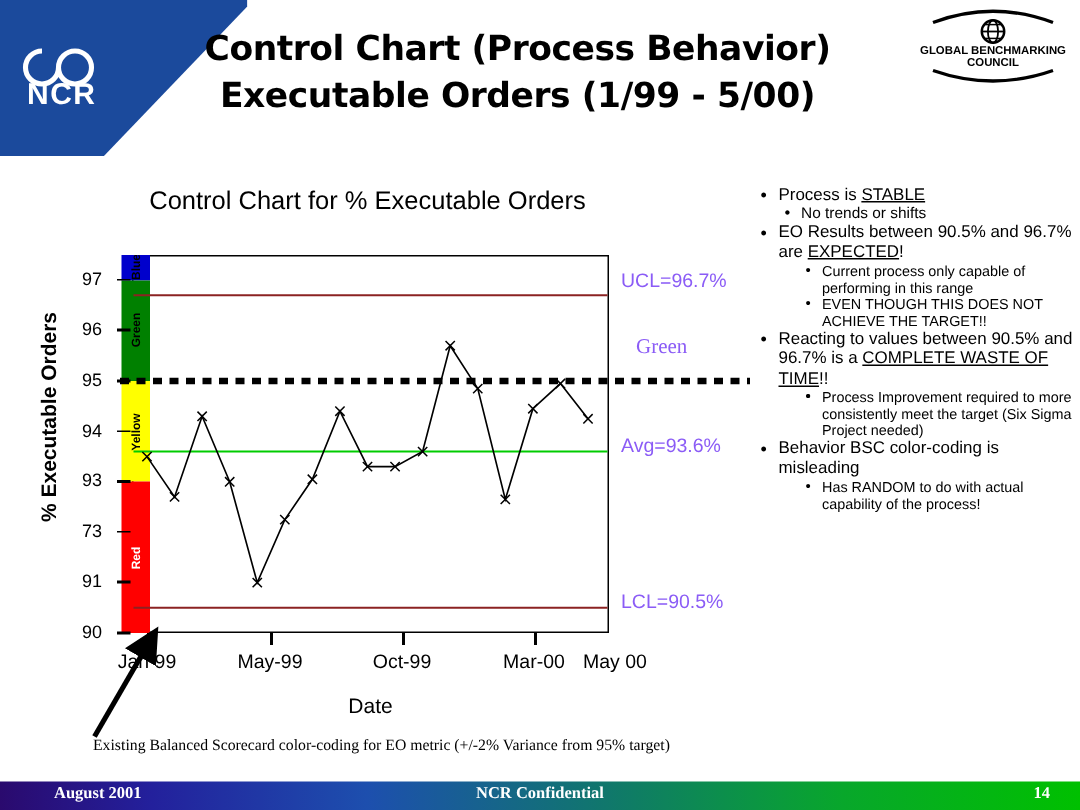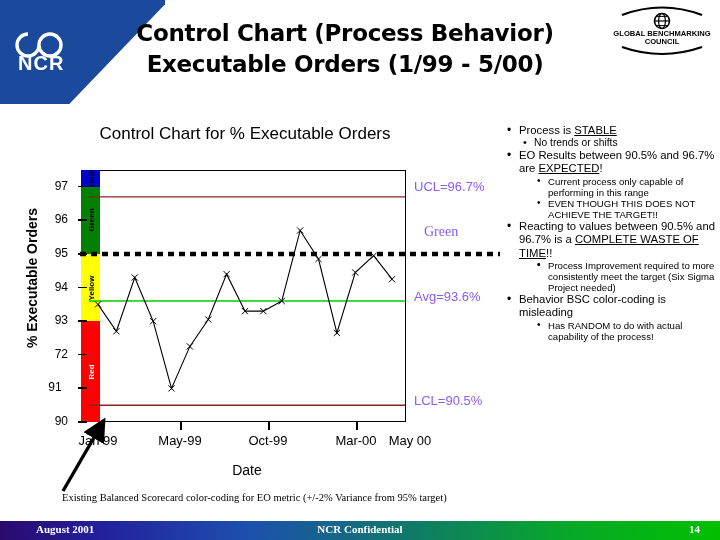--- a/index.html
+++ b/index.html
@@ -187,23 +187,23 @@
       <div class="ytick-label" style="left: 42px; top: 28.8px;">97</div>
       <div class="ytick-mark" style="left: 78px; top: 69.4px;"></div>
       <div class="ytick-label" style="left: 42px; top: 62.4px;">96</div>
       <div class="ytick-mark" style="left: 78px; top: 103px;"></div>
       <div class="ytick-label" style="left: 42px; top: 96px;">95</div>
       <div class="ytick-mark" style="left: 78px; top: 136.6px;"></div>
       <div class="ytick-label" style="left: 42px; top: 129.6px;">94</div>
       <div class="ytick-mark" style="left: 78px; top: 170.2px;"></div>
       <div class="ytick-label" style="left: 42px; top: 163.2px;">93</div>
       <div class="ytick-mark" style="left: 78px; top: 203.8px;"></div>
-      <div class="ytick-label" style="left: 42px; top: 196.8px;">72</div>
+      <div class="ytick-label" style="left: 42px; top: 196.8px;">73</div>
       <div class="ytick-mark" style="left: 78px; top: 237.4px;"></div>
-      <div class="ytick-label" style="left: 42px; top: 230.4px; text-align: center;">91</div>
+      <div class="ytick-label" style="left: 42px; top: 230.4px;">91</div>
       <div class="ytick-mark" style="left: 78px; top: 271px;"></div>
       <div class="ytick-label" style="left: 42px; top: 264px;">90</div>
       <div class="xtick-mark" style="left: 98px; top: 272px;"></div>
       <div class="xtick-label" style="left: 58px; top: 283px; width: 80px;">Jan 99</div>
       <div class="xtick-mark" style="left: 180px; top: 272px;"></div>
       <div class="xtick-label" style="left: 140px; top: 283px; width: 80px;">May-99</div>
       <div class="xtick-mark" style="left: 268px; top: 272px;"></div>
       <div class="xtick-label" style="left: 228px; top: 283px; width: 80px;">Oct-99</div>
       <div class="xtick-mark" style="left: 356px; top: 272px;"></div>
       <div class="xtick-label" style="left: 316px; top: 283px; width: 80px;">Mar-00</div>

